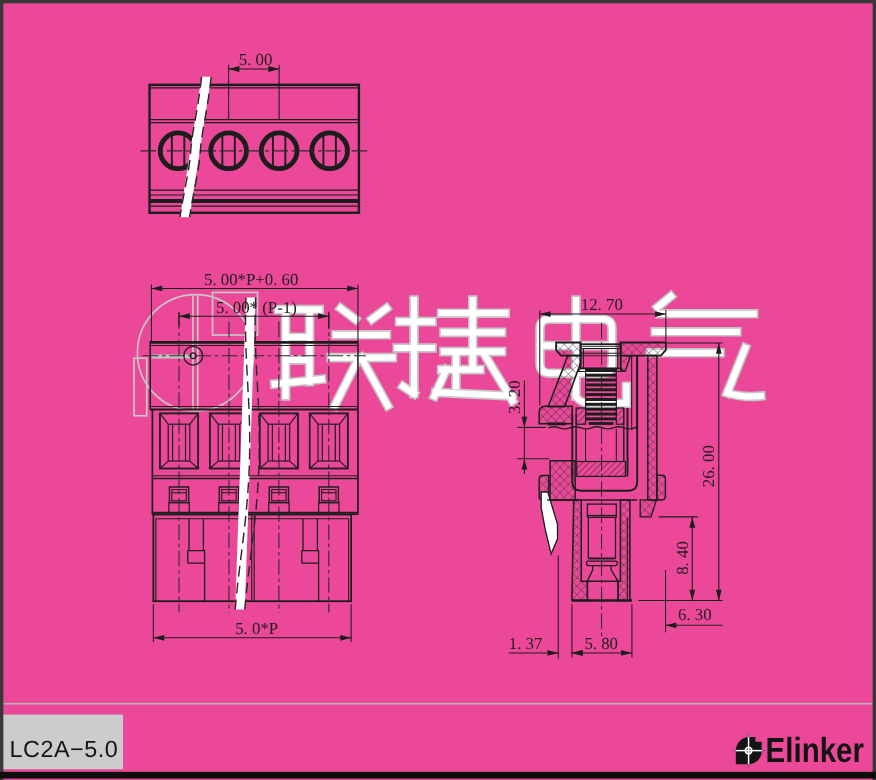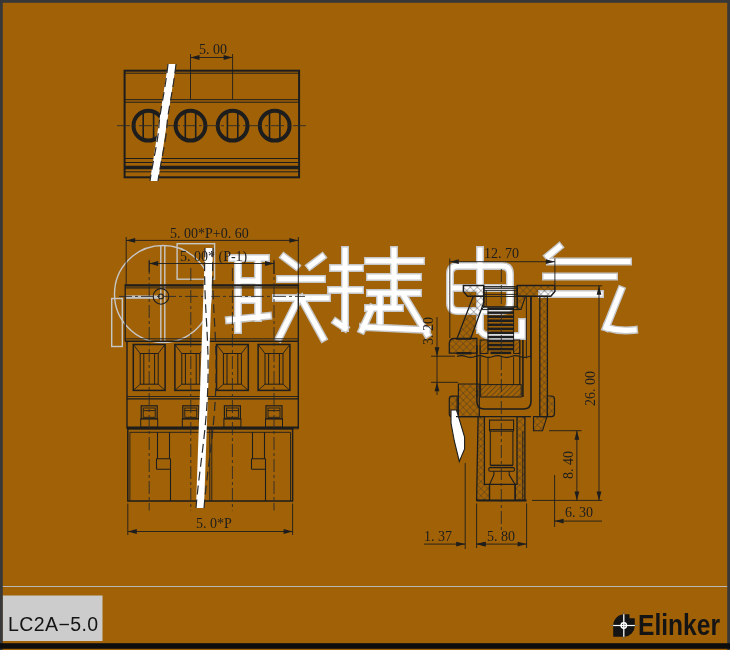--- a/index.html
+++ b/index.html
@@ -1,16 +1,16 @@
 <!DOCTYPE html>
 <html><head>
 <meta charset="utf-8">
 <style>
 html,body{margin:0;padding:0;background:#fff}
-.page{position:relative;width:730px;height:650px;background:#a16207;overflow:hidden;
+.page{position:relative;width:730px;height:650px;background:#ec4899;overflow:hidden;
 font-family:"Liberation Serif",serif}
 text{font-family:"Liberation Serif",serif;fill:#1d1d1d}
 </style>
 </head>
 <body>
 <div class="page">
 <svg width="730" height="650" viewBox="0 0 730 650">
 <defs>
 <pattern id="xh" width="5" height="5" patternUnits="userSpaceOnUse" patternTransform="rotate(45)">
 <line x1="0" y1="0" x2="0" y2="5" stroke="#2f2f2f" stroke-width="0.65"></line>

